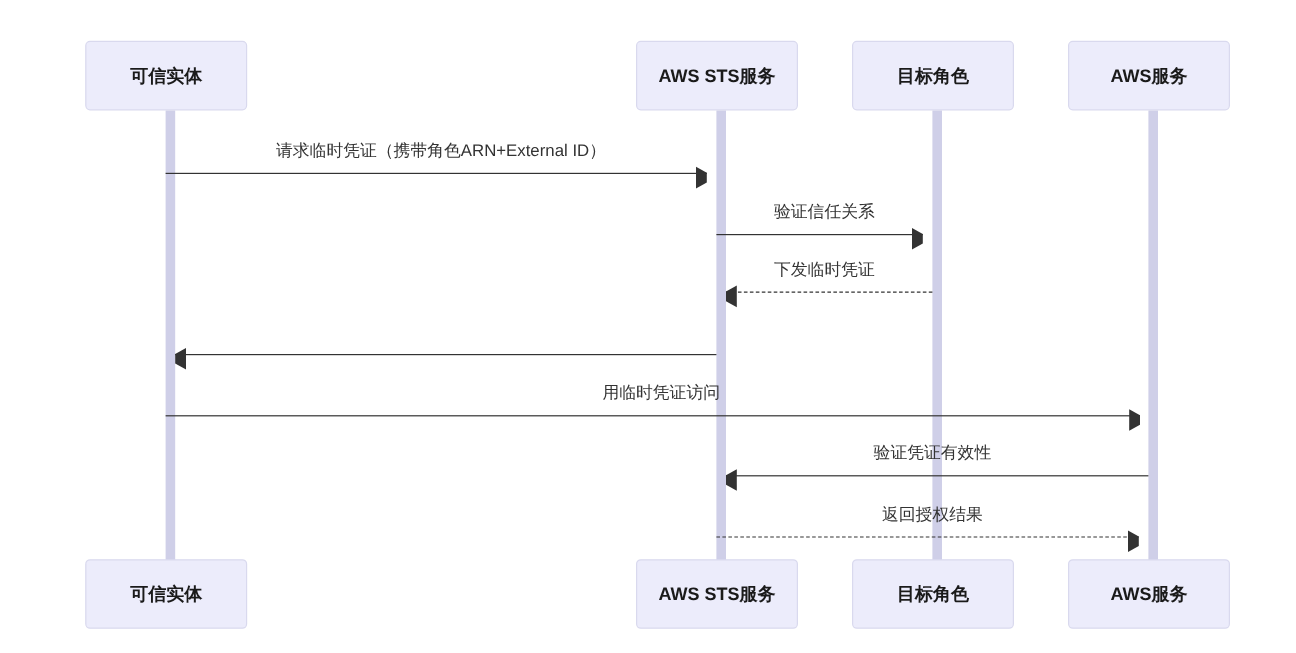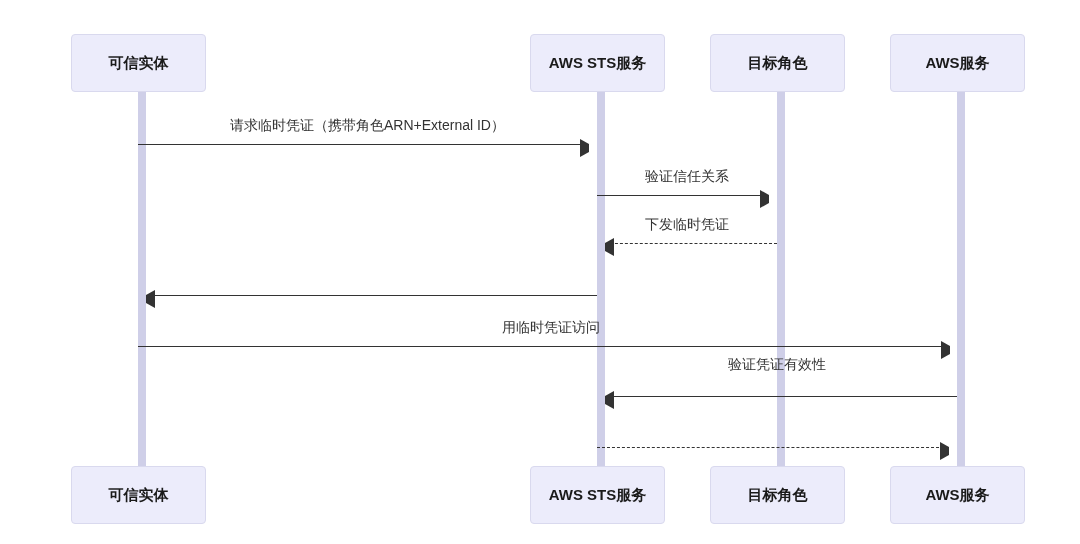--- a/index.html
+++ b/index.html
@@ -92,24 +92,25 @@
     <i class="line"></i>
       <i class="head"></i>
   </div>
 
   <div class="msg-label" style="left:133px;width:820px;top:304px">用临时凭证访问</div>
   <div class="msg solid dir-right" style="left:130px;width:820px;top:332px">
     <i class="line"></i>
       <i class="head"></i>
   </div>
 
-  <div class="msg-label" style="left:589px;width:360px;top:341px">验证凭证有效性</div>
+  <div class="msg-label" style="left:589px;width:360px;top:354px">验证凭证有效性</div>
   <div class="msg solid dir-left" style="left:589px;width:360px;top:382px">
     <i class="line"></i>
       <i class="head"></i>
   </div>
 
+  <div class="msg-label" style="left:589px;width:360px;top:405px">返回授权结果</div>
   <div class="msg dashed dir-right" style="left:589px;width:360px;top:433px">
     <i class="line"></i>
       <i class="head"></i>
   </div>
 
 </div>
 
 </body></html>

